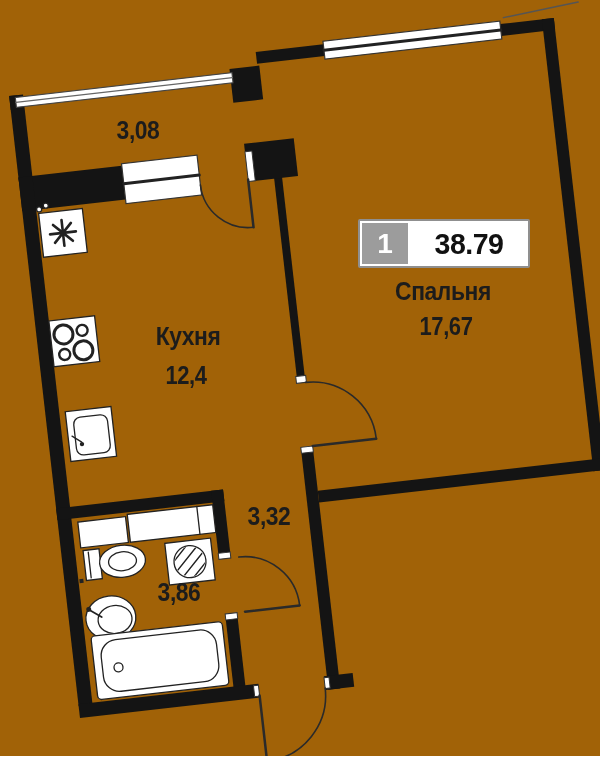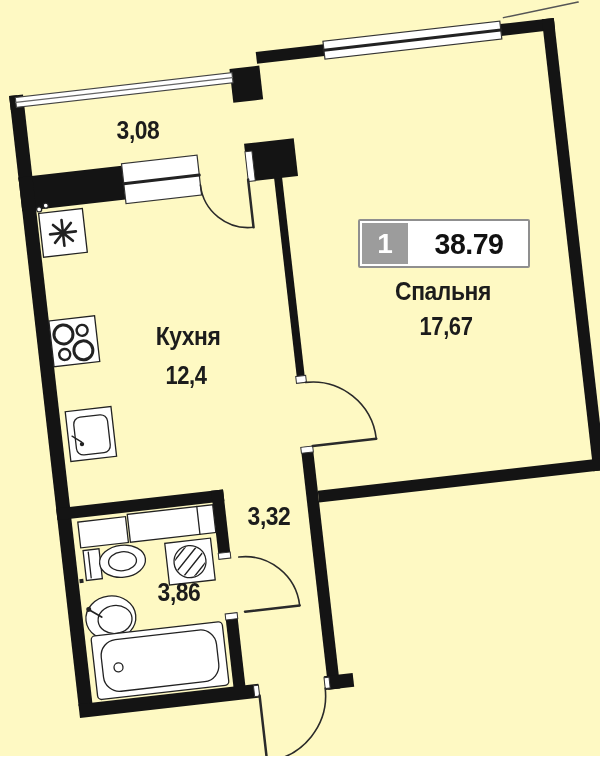--- a/index.html
+++ b/index.html
@@ -1,17 +1,17 @@
 <!DOCTYPE html>
 <html><head>
 <meta charset="utf-8">
 <style>
   html,body{margin:0;padding:0;background:#ffffff;}
   .stage{
-    position:relative;width:600px;height:756px;background:#fef9c3;overflow:hidden;
+    position:relative;width:600px;height:756px;background:#a16207;overflow:hidden;
     font-family:"Liberation Sans",sans-serif;color:#1c1c1c;
   }
   .plan-svg{position:absolute;left:0;top:0;overflow:visible;}
   .lbl{
     position:absolute;white-space:nowrap;color:#1c1c1c;
     font-weight:600;font-size:26px;letter-spacing:-0.5px;
     transform:translate(-50%,-50%) scaleX(.88);
   }
   .lbl.small{font-size:25px;}
   

